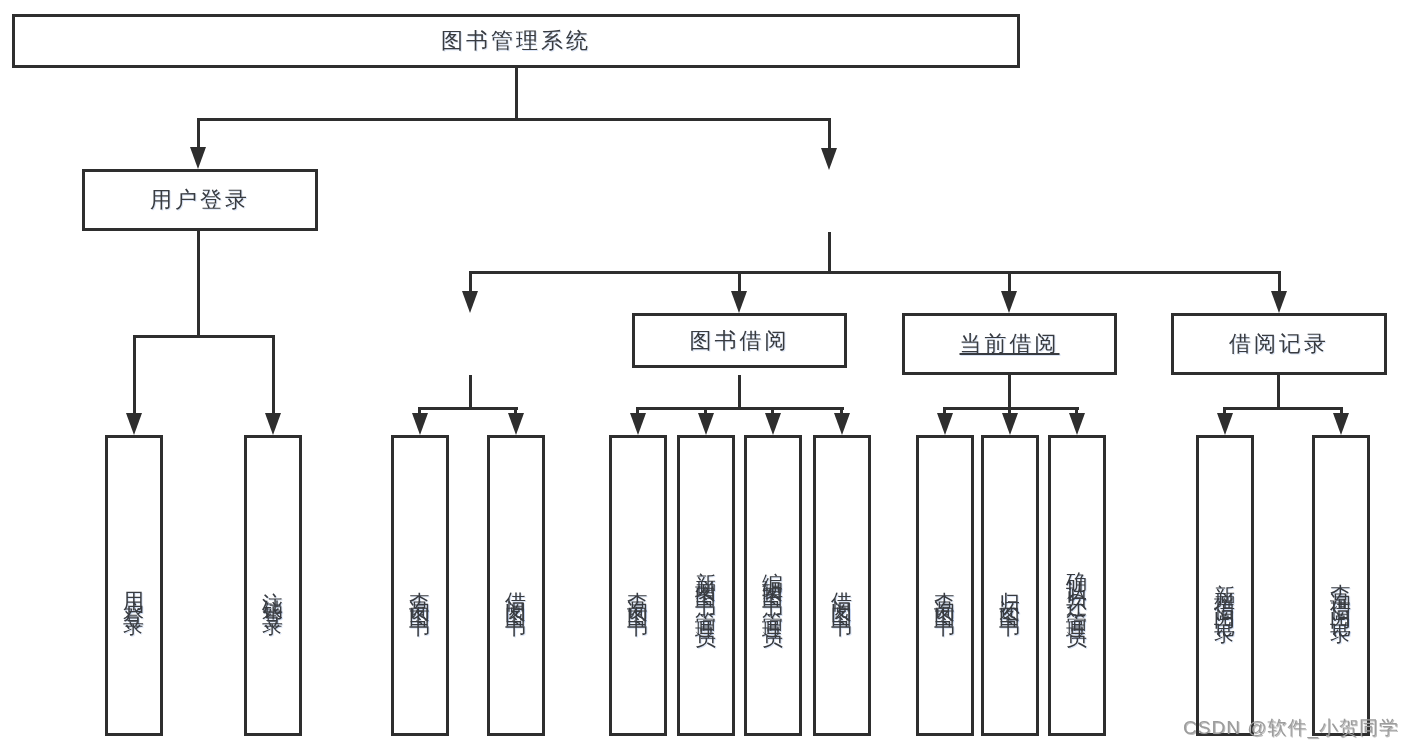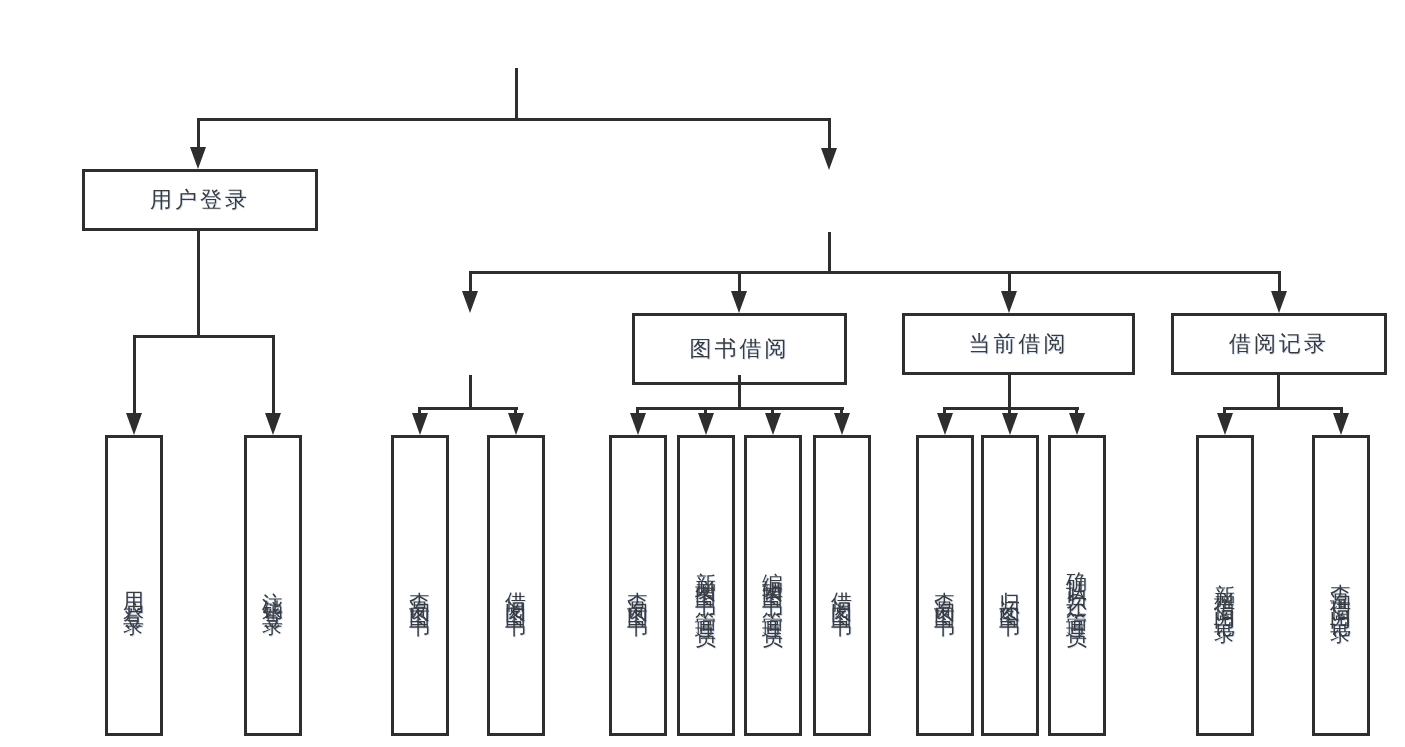--- a/index.html
+++ b/index.html
@@ -50,28 +50,29 @@
     color:#9c9c9c;
     letter-spacing:1px;
     text-shadow:1px 1px 0 rgba(70,70,70,0.35);
   }
 </style>
 </head>
 <body>
 
 <div class="stage">
 
+  <div class="box" style="left:12px;top:14px;width:1008px;height:54px;">图书管理系统</div>
 
   <div class="box" style="left:82px;top:169px;width:236px;height:62px;">用户登录</div>
 
 
 
-  <div class="box" style="left:632px;top:313px;width:215px;height:72px;">图书借阅</div>
+  <div class="box" style="left:632px;top:313px;width:215px;height:55px;">图书借阅</div>
 
-  <div class="box" style="left:902px;top:313px;width:233px;height:62px;">当前借阅</div>
+  <div class="box" style="left:902px;top:313px;width:215px;height:62px;text-decoration:underline;">当前借阅</div>
 
   <div class="box" style="left:1171px;top:313px;width:216px;height:62px;">借阅记录</div>
 
   <div class="box leaf" style="left:105px;top:435px;width:58px;height:301px;">用户登录</div>
   <div class="box leaf" style="left:244px;top:435px;width:58px;height:301px;">注销登录</div>
 
   <div class="box leaf" style="left:391px;top:435px;width:58px;height:301px;">查询图书</div>
   <div class="box leaf" style="left:487px;top:435px;width:58px;height:301px;">借阅图书</div>
 
   <div class="box leaf" style="left:609px;top:435px;width:58px;height:301px;">查询图书</div>
@@ -138,14 +139,15 @@
   <div class="arrow" style="left:1002px;top:413px;"></div>
   <div class="arrow" style="left:1069px;top:413px;"></div>
 
   <div class="vline" style="left:1277px;top:375px;height:32px;"></div>
   <div class="hline" style="left:1223px;top:407px;width:120px;"></div>
   <div class="vline" style="left:1223px;top:407px;height:10px;"></div>
   <div class="vline" style="left:1340px;top:407px;height:10px;"></div>
   <div class="arrow" style="left:1217px;top:413px;"></div>
   <div class="arrow" style="left:1333px;top:413px;"></div>
 
+  <div class="watermark">CSDN @软件_小贺同学</div>
 
 </div>
 
 </body></html>

